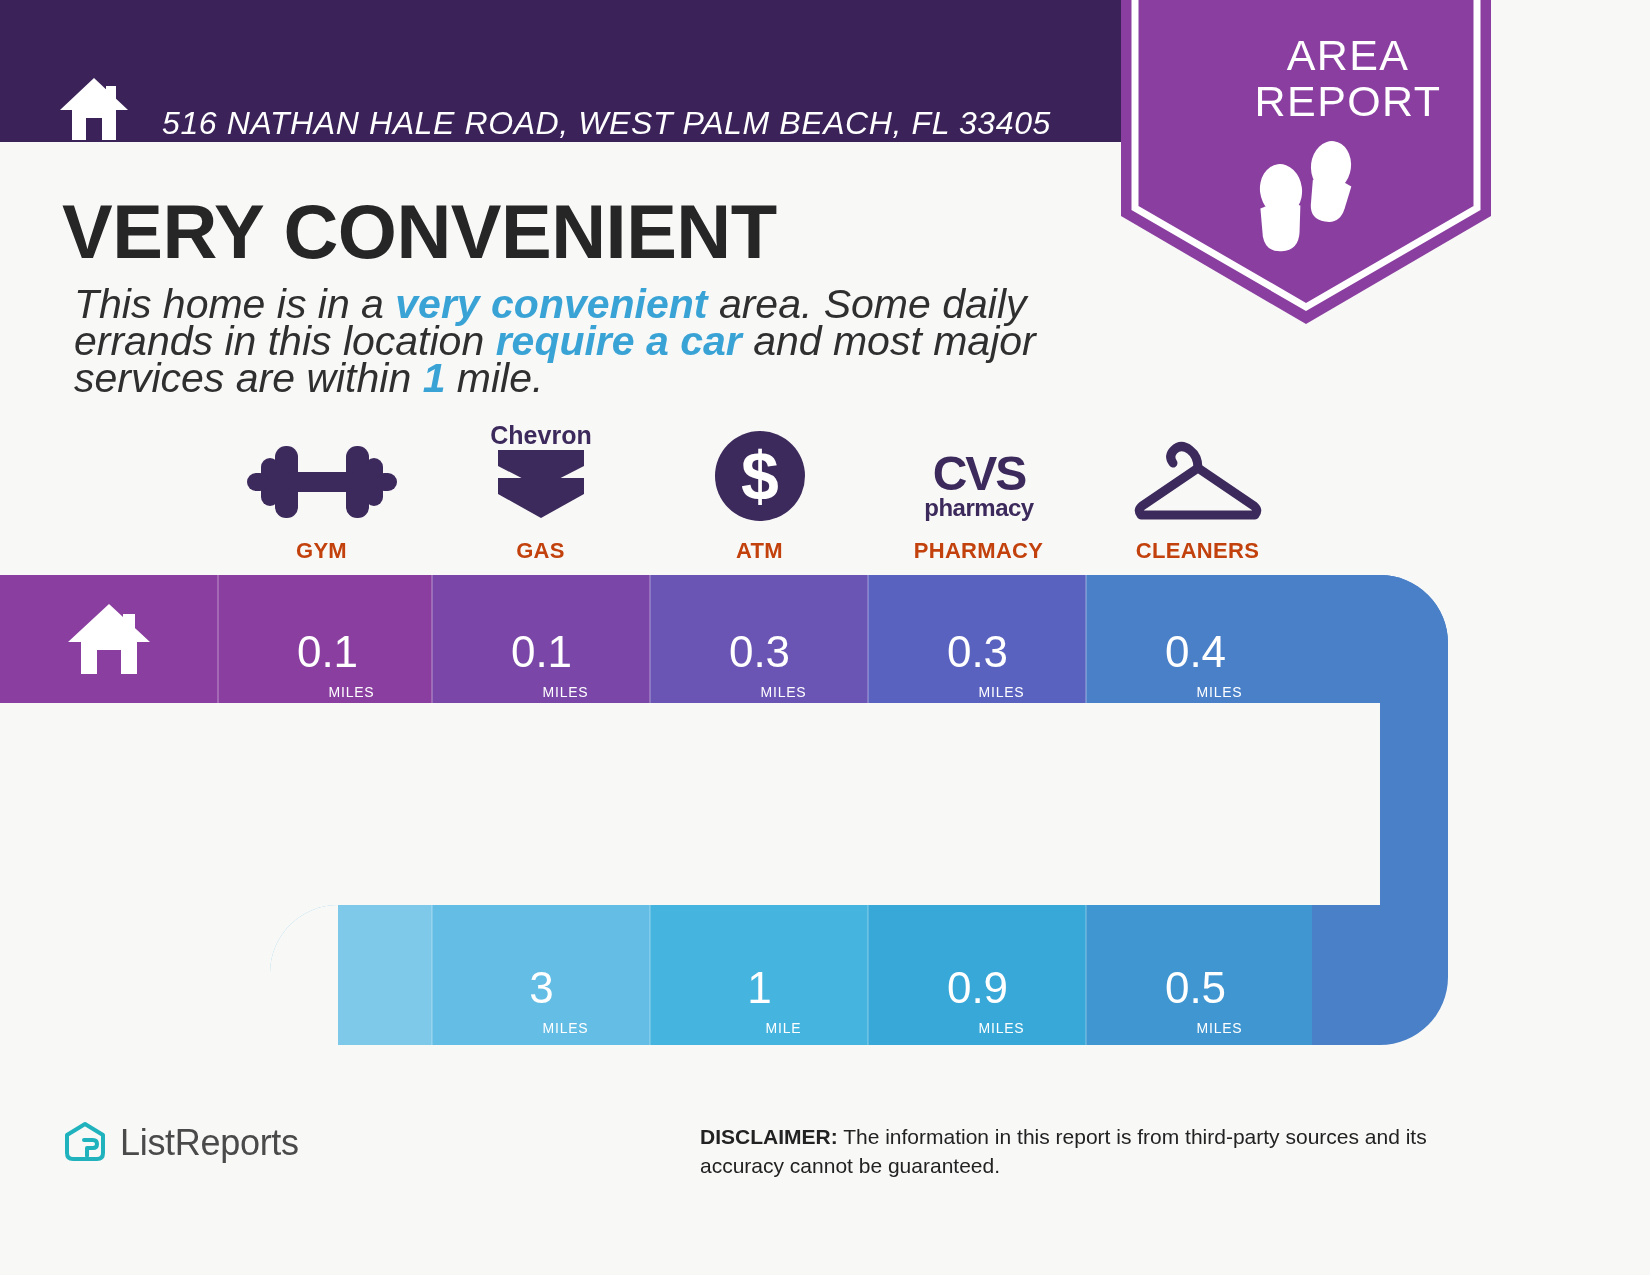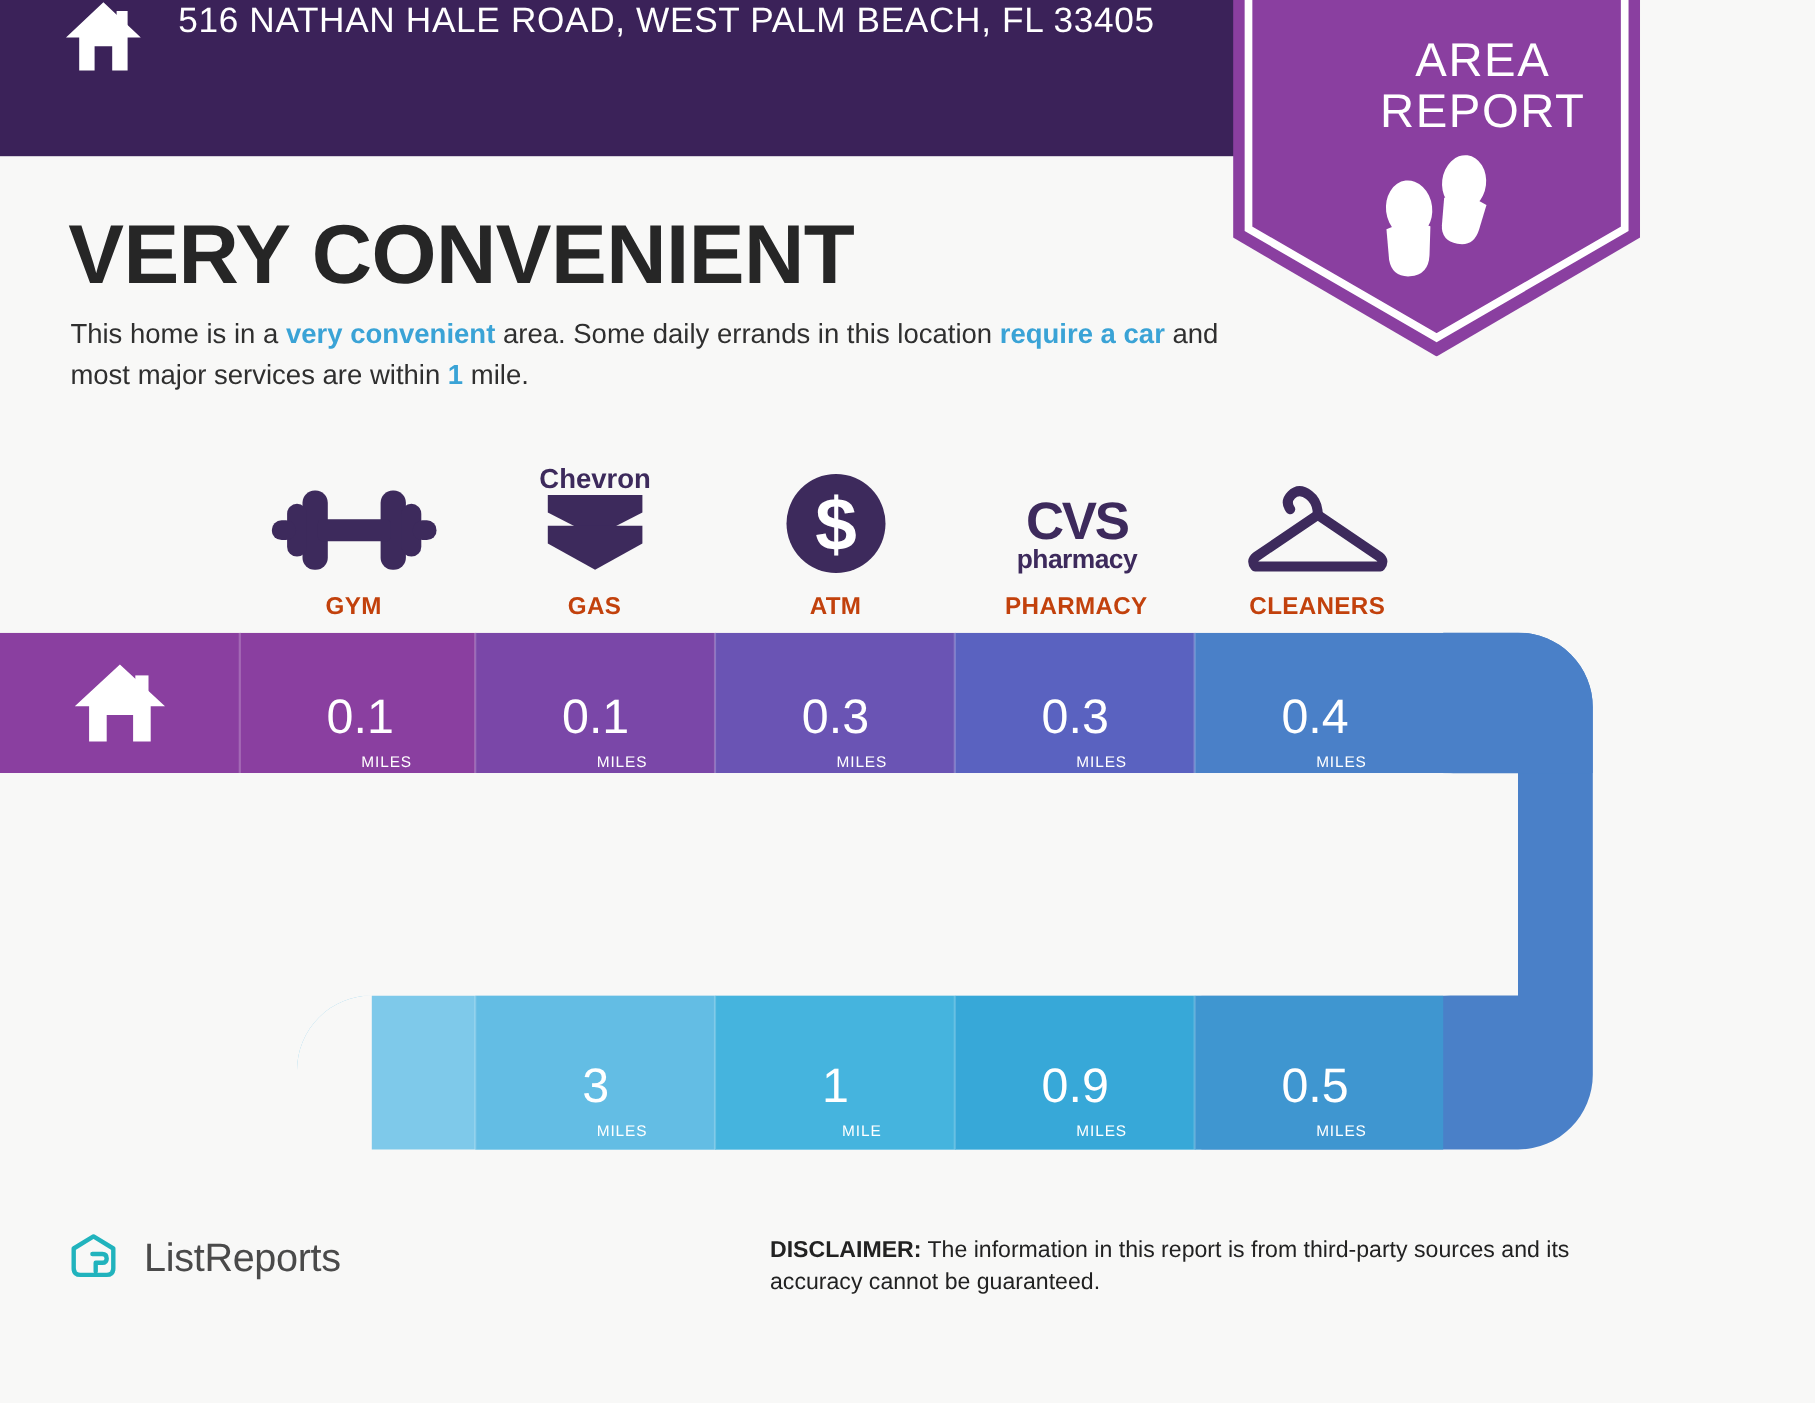--- a/index.html
+++ b/index.html
@@ -10,21 +10,21 @@
     overflow:hidden;
     position:relative;
   }
   .page{position:absolute;inset:0;}
 
   
   .header{
     position:absolute;left:0;top:0;width:1186px;height:142px;
     background:#3b2259;
   }
-  .header-inner{display:flex;align-items:flex-start;height:100%;padding-left:58px;box-sizing:border-box;}
+  .header-inner{display:flex;align-items:flex-end;height:100%;padding-left:58px;box-sizing:border-box;font-style:italic;}
   .home-ico{width:72px;height:66px;flex:0 0 auto;}
   .addr{
     color:#ffffff;font-size:32px;letter-spacing:.6px;font-weight:500;
     margin-left:32px;white-space:nowrap;
   }
 
   
   .badge{position:absolute;left:1121px;top:-6px;width:370px;height:330px;}
   .badge svg{display:block;}
   .badge-text{
@@ -32,22 +32,22 @@
     text-align:center;color:#ffffff;
     font-size:43px;line-height:46px;font-weight:400;letter-spacing:1.4px;padding-left:42px;
   }
 
   
   .headline{
     position:absolute;left:62px;top:188px;
     font-size:76px;font-weight:700;color:#262626;letter-spacing:-0.5px;
   }
   .subhead{
-    position:absolute;left:64px;top:286px;width:1055px;
-    font-size:25px;line-height:37px;color:#2f2f2f;
+    position:absolute;left:74px;top:286px;width:1055px;
+    font-size:41px;line-height:37px;color:#2f2f2f;font-style:italic;
   }
   .subhead b{color:#3aa3d6;font-weight:700;}
 
   
   .icon-row{position:absolute;display:flex;}
   .icon-cell{width:219px;display:flex;flex-direction:column;align-items:center;}
   .icon-box{height:106px;display:flex;align-items:flex-end;justify-content:center;}
   .icon-label{
     margin-top:14px;font-size:22px;font-weight:700;color:#c2410c;letter-spacing:.3px;white-space:nowrap;
   }
@@ -66,21 +66,21 @@
   }
   .vnum{font-size:44px;line-height:44px;font-weight:400;}
   .vunit{font-size:14px;line-height:21px;margin-top:8px;letter-spacing:.8px;margin-left:48px;}
   .home-cell{
     position:absolute;left:0;top:0;width:218px;height:128px;
     display:flex;align-items:center;justify-content:center;
   }
 
   
   .logo{position:absolute;left:62px;top:1120px;display:flex;align-items:center;}
-  .logo-text{font-size:36px;color:#4a4a4a;margin-left:23px;letter-spacing:-0.3px;}
+  .logo-text{font-size:36px;color:#4a4a4a;margin-left:12px;letter-spacing:-0.3px;}
   .disclaimer{
     position:absolute;left:700px;top:1122px;width:810px;
     font-size:21px;line-height:29px;color:#222;
   }
   .disclaimer b{font-weight:700;}
 </style>
 </head>
 <body>
 
 <div class="page">

